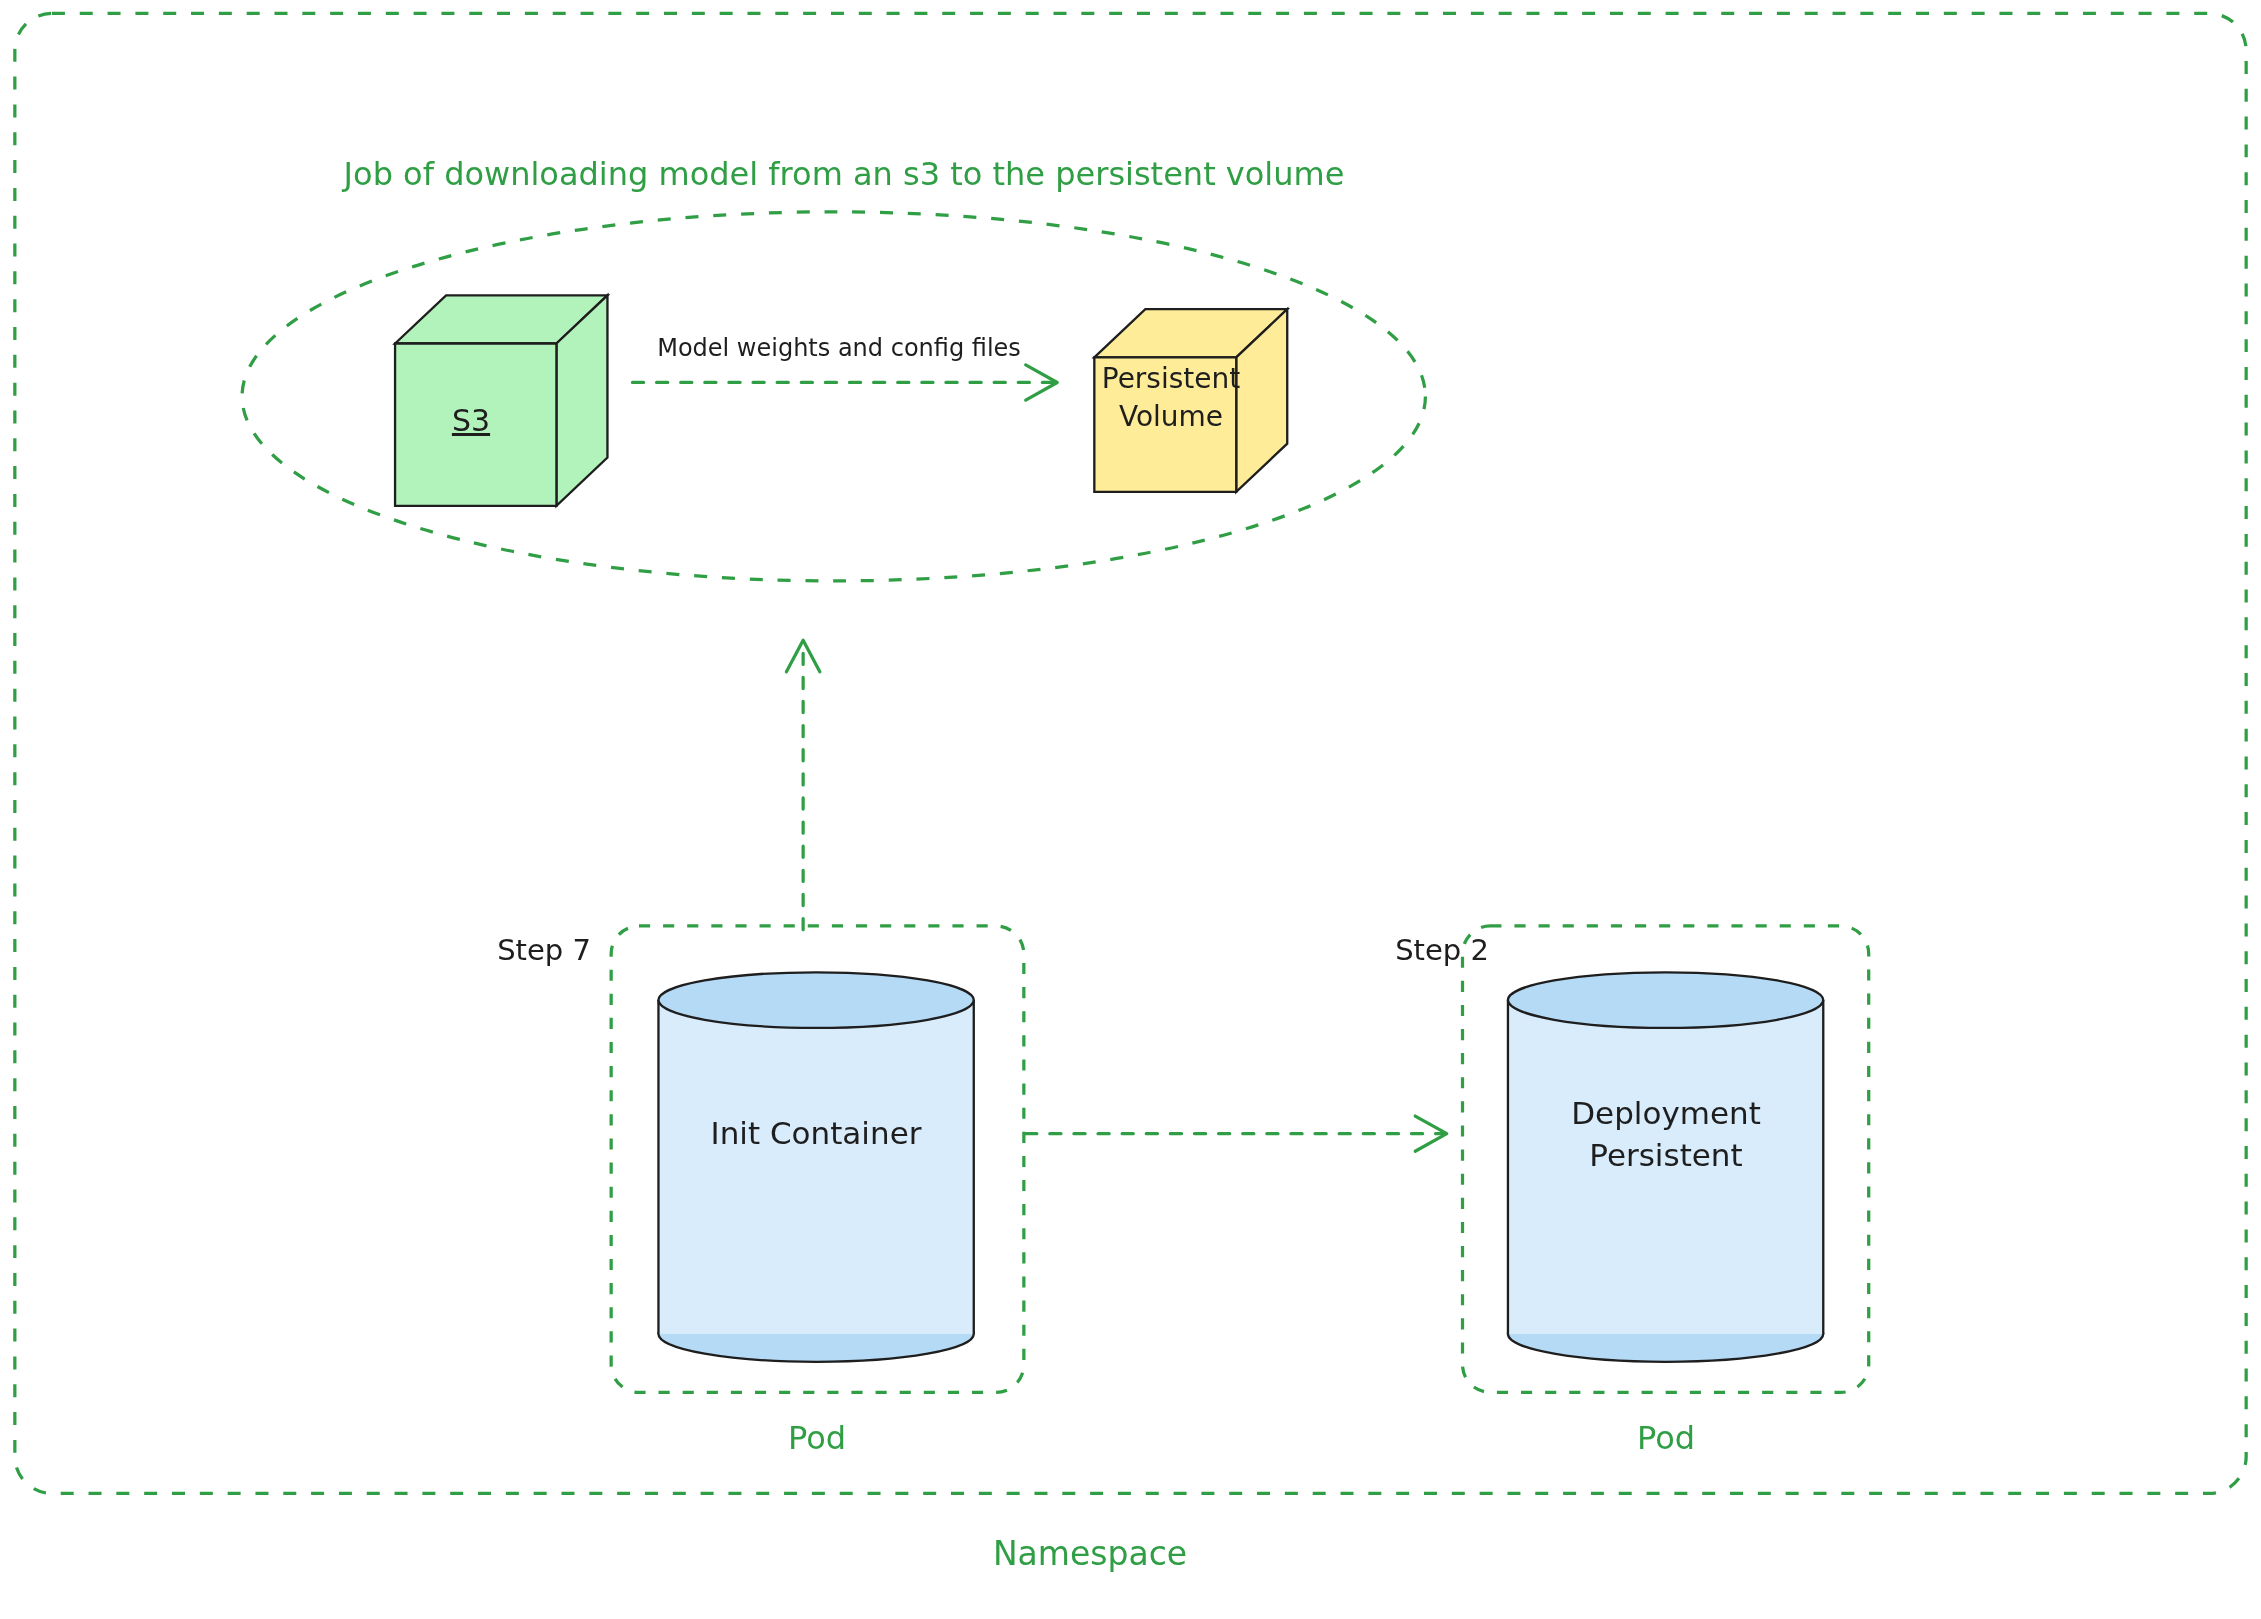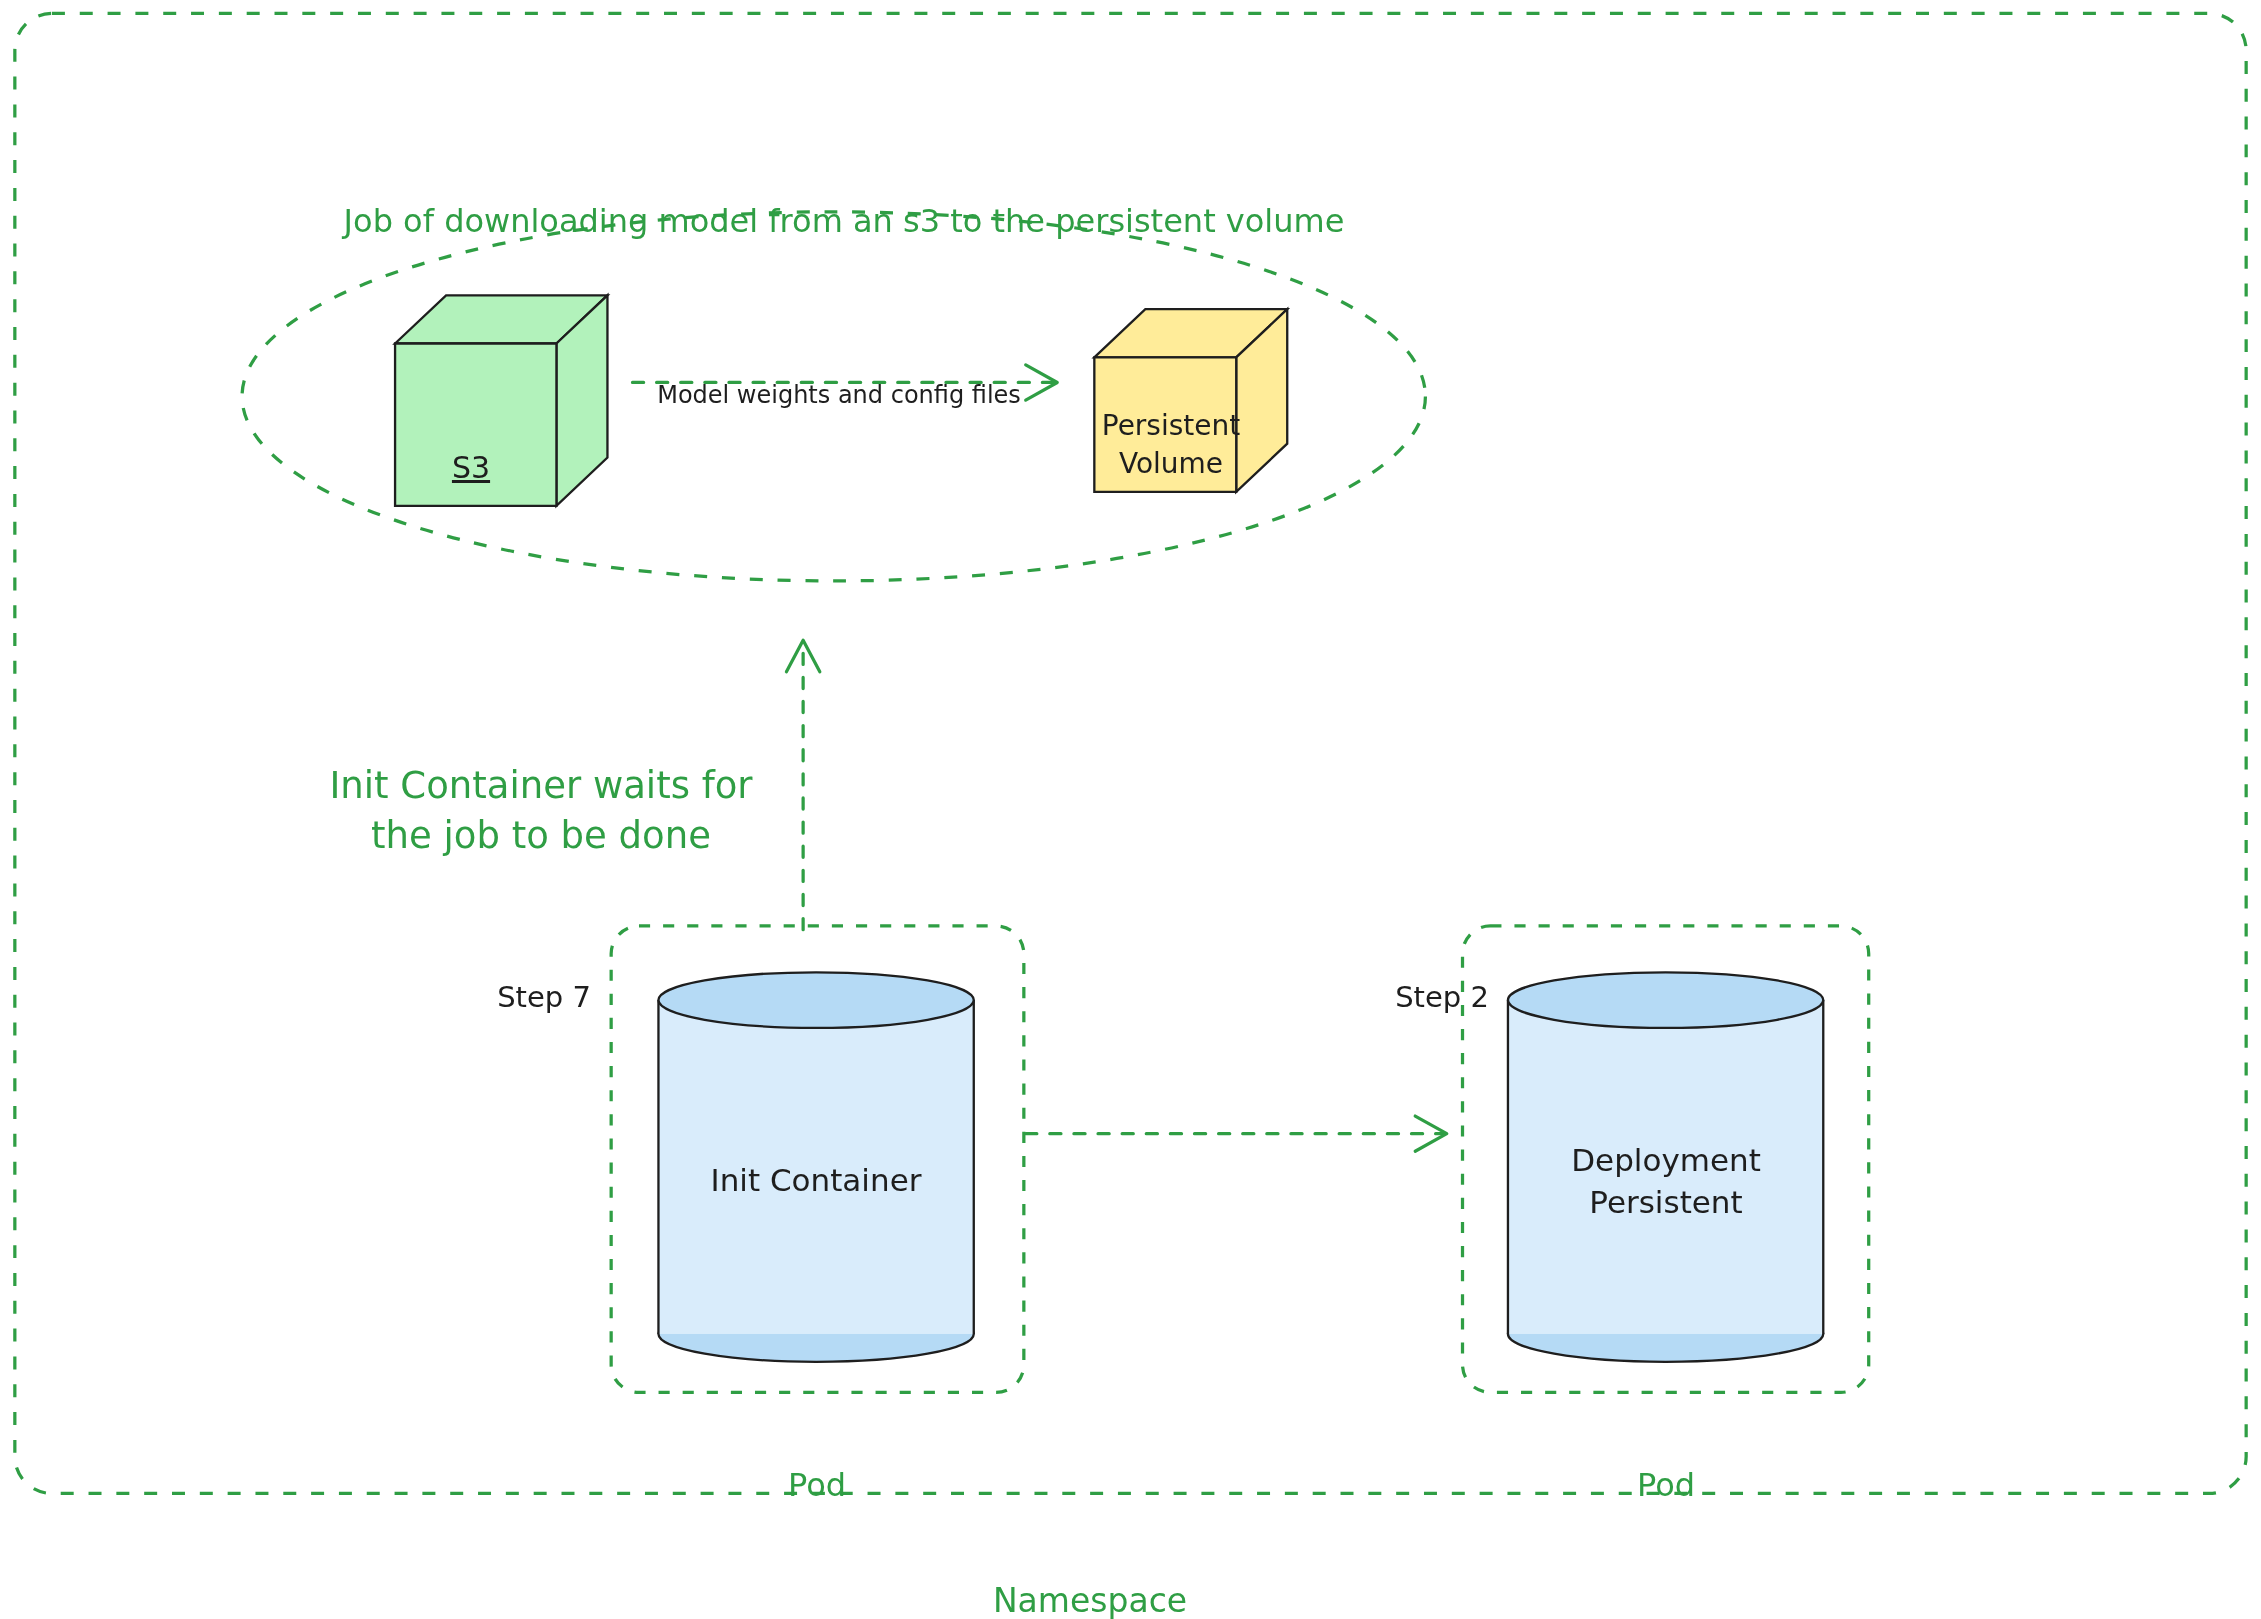--- a/index.html
+++ b/index.html
@@ -19,21 +19,20 @@
     position: absolute;
     left: 0;
     top: 0;
   }
   .label {
     position: absolute;
     transform: translateX(-50%);
     white-space: nowrap;
     font-family: "DejaVu Sans", sans-serif;
     line-height: 1.35;
-    margin-top: 47px;
   }
   .multiline {
     white-space: pre-line;
     text-align: center;
   }
   .green-text { color: #2f9e44; }
   .ink-text   { color: #1e1e1e; }
 
   .title-text      { font-size: 32px; }
   .transfer-text   { font-size: 24px; }
@@ -92,22 +91,20 @@
 
   <div class="label green-text title-text" style="left:844px; top:153px;">Job of downloading model from an s3 to the persistent volume</div>
 
   <div class="label ink-text transfer-text" style="left:839px; top:332px;">Model weights and config files</div>
 
   <div class="label ink-text cube-text" style="left:471px; top:401px;">S3</div>
 
   <div class="label ink-text pv-text multiline" style="left:1171px; top:360px;">Persistent
 Volume</div>
 
-  <div class="label green-text wait-text multiline" style="left:541px; top:714px;">Init Container waits for
-the job to be done</div>
 
   <div class="label ink-text step-text" style="left:544px; top:931px;">Step 7</div>
 
   <div class="label ink-text container-text" style="left:816px; top:1113px;">Init Container</div>
 
   <div class="label green-text pod-text" style="left:817px; top:1417px;">Pod</div>
 
   <div class="label ink-text step-text" style="left:1442px; top:931px;">Step 2</div>
 
   <div class="label ink-text container-text multiline" style="left:1666px; top:1093px;">Deployment

